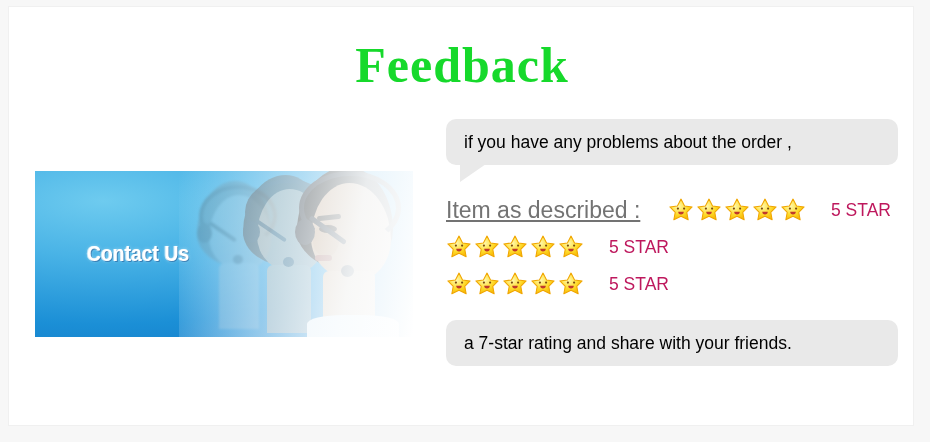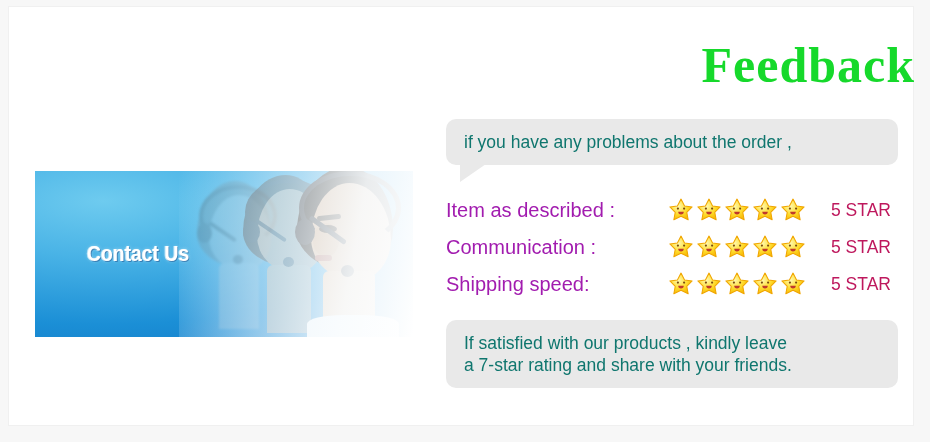--- a/index.html
+++ b/index.html
@@ -32,21 +32,21 @@
     border: 1px solid #f0f0f0;
     box-sizing: border-box;
   }
 
   
   #title {
     position: absolute;
     left: 0;
     top: 30px;
     width: 906px;
-    text-align: right;
+    text-align: center;
     font-family: "Liberation Serif", serif;
     font-weight: bold;
     font-size: 50px;
     line-height: 56px;
     color: #16d92b;
     letter-spacing: 1px;
     white-space: nowrap;
   }
 
   
@@ -171,21 +171,21 @@
     position: absolute;
     left: 437px;
     top: 112px;
     width: 452px;
   }
 
   .bubble {
     position: relative;
     background: #e9e9e9;
     border-radius: 10px;
-    color: #0f766e;
+    color: #000000;
     font-size: 17.5px;
     line-height: 22px;
     padding: 12px 16px 12px 18px;
     box-sizing: border-box;
   }
   .bubble .line { white-space: nowrap; }
 
   
   #bubble-top { width: 452px; }
   #bubble-top .tail {
@@ -203,24 +203,25 @@
     margin-top: 26px;
   }
   .rating-row {
     display: flex;
     align-items: center;
     height: 37px;
   }
   .rating-label {
     width: 222px;
     flex: none;
-    color: #a21caf;
-    font-size: 20px;
+    color: #737373;
+    font-size: 23px;
     line-height: 20px;
     white-space: nowrap;
+    text-decoration: underline;
   }
   .stars {
     width: 140px;
     flex: none;
     display: flex;
     gap: 2px;
   }
   .star { width: 26px; height: 26px; display: block; }
   .rating-value {
     flex: none;
@@ -332,21 +333,20 @@
                 <path d="M16 2.6 20.4 11 29.7 12.2 23.1 18.8 24.8 28 16 23.6 7.2 28 8.9 18.8 2.3 12.2 11.6 11Z" fill="url(#sg)" stroke="#f0a500" stroke-width="1.3" stroke-linejoin="round"></path>
                 <circle cx="12.2" cy="14.2" r="1.35" fill="#7a4a10"></circle>
                 <circle cx="19.8" cy="14.2" r="1.35" fill="#7a4a10"></circle>
                 <path d="M12.6 18.2h6.8a3.4 3.4 0 0 1-6.8 0Z" fill="#c0392b"></path>
               </svg>
           </div>
           <div class="rating-value">5 STAR</div>
         </div>
 
         <div class="rating-row">
-          <div class="rating-label">Communication :</div>
           <div class="stars">
             <svg class="star" viewBox="0 0 32 32">
                 <path d="M16 2.6 20.4 11 29.7 12.2 23.1 18.8 24.8 28 16 23.6 7.2 28 8.9 18.8 2.3 12.2 11.6 11Z" fill="url(#sg)" stroke="#f0a500" stroke-width="1.3" stroke-linejoin="round"></path>
                 <circle cx="12.2" cy="14.2" r="1.35" fill="#7a4a10"></circle>
                 <circle cx="19.8" cy="14.2" r="1.35" fill="#7a4a10"></circle>
                 <path d="M12.6 18.2h6.8a3.4 3.4 0 0 1-6.8 0Z" fill="#c0392b"></path>
               </svg>
             <svg class="star" viewBox="0 0 32 32">
                 <path d="M16 2.6 20.4 11 29.7 12.2 23.1 18.8 24.8 28 16 23.6 7.2 28 8.9 18.8 2.3 12.2 11.6 11Z" fill="url(#sg)" stroke="#f0a500" stroke-width="1.3" stroke-linejoin="round"></path>
                 <circle cx="12.2" cy="14.2" r="1.35" fill="#7a4a10"></circle>
@@ -369,21 +369,20 @@
                 <path d="M16 2.6 20.4 11 29.7 12.2 23.1 18.8 24.8 28 16 23.6 7.2 28 8.9 18.8 2.3 12.2 11.6 11Z" fill="url(#sg)" stroke="#f0a500" stroke-width="1.3" stroke-linejoin="round"></path>
                 <circle cx="12.2" cy="14.2" r="1.35" fill="#7a4a10"></circle>
                 <circle cx="19.8" cy="14.2" r="1.35" fill="#7a4a10"></circle>
                 <path d="M12.6 18.2h6.8a3.4 3.4 0 0 1-6.8 0Z" fill="#c0392b"></path>
               </svg>
           </div>
           <div class="rating-value">5 STAR</div>
         </div>
 
         <div class="rating-row">
-          <div class="rating-label">Shipping speed:</div>
           <div class="stars">
             <svg class="star" viewBox="0 0 32 32">
                 <path d="M16 2.6 20.4 11 29.7 12.2 23.1 18.8 24.8 28 16 23.6 7.2 28 8.9 18.8 2.3 12.2 11.6 11Z" fill="url(#sg)" stroke="#f0a500" stroke-width="1.3" stroke-linejoin="round"></path>
                 <circle cx="12.2" cy="14.2" r="1.35" fill="#7a4a10"></circle>
                 <circle cx="19.8" cy="14.2" r="1.35" fill="#7a4a10"></circle>
                 <path d="M12.6 18.2h6.8a3.4 3.4 0 0 1-6.8 0Z" fill="#c0392b"></path>
               </svg>
             <svg class="star" viewBox="0 0 32 32">
                 <path d="M16 2.6 20.4 11 29.7 12.2 23.1 18.8 24.8 28 16 23.6 7.2 28 8.9 18.8 2.3 12.2 11.6 11Z" fill="url(#sg)" stroke="#f0a500" stroke-width="1.3" stroke-linejoin="round"></path>
                 <circle cx="12.2" cy="14.2" r="1.35" fill="#7a4a10"></circle>
@@ -408,19 +407,18 @@
                 <circle cx="19.8" cy="14.2" r="1.35" fill="#7a4a10"></circle>
                 <path d="M12.6 18.2h6.8a3.4 3.4 0 0 1-6.8 0Z" fill="#c0392b"></path>
               </svg>
           </div>
           <div class="rating-value">5 STAR</div>
         </div>
 
       </div>
 
       <div class="bubble" id="bubble-bottom">
-        <div class="line">If satisfied with our products ,  kindly leave</div>
         <div class="line">a 7-star rating and share with your friends.</div>
       </div>
 
     </div>
   </div>
 </div>
 
 </body></html>

